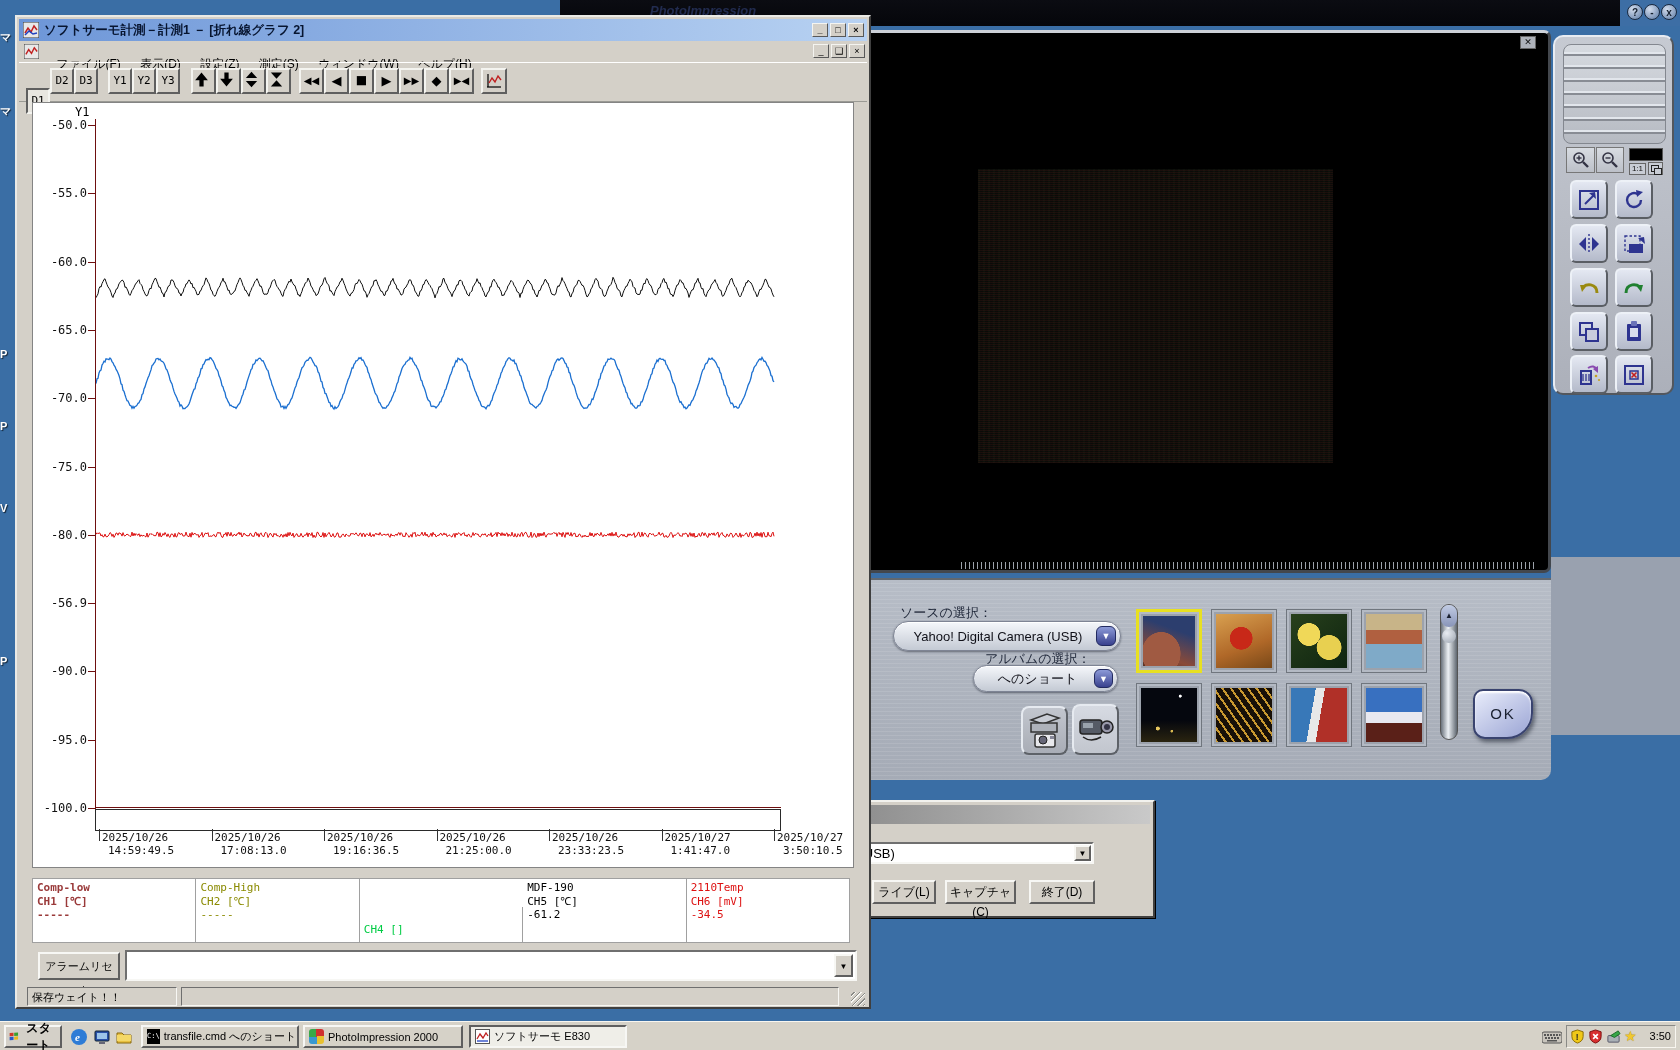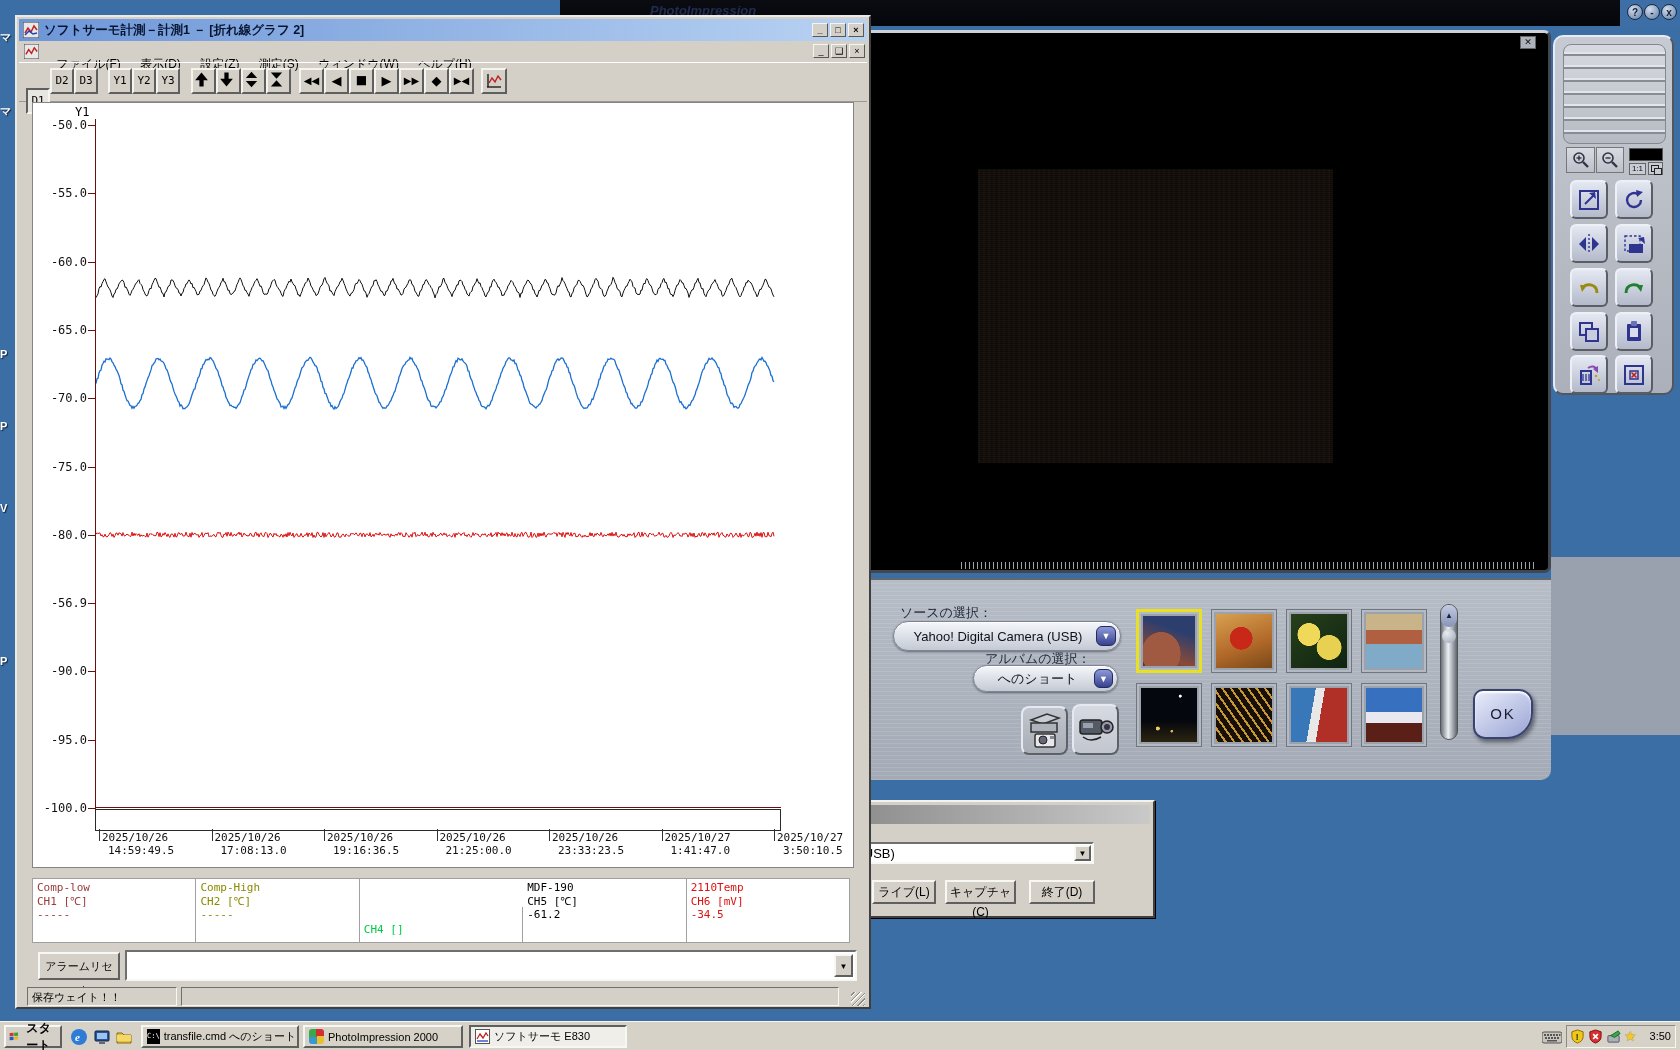--- a/index.html
+++ b/index.html
@@ -468,21 +468,21 @@
           <div class="xdash" style="left: 628.5px; top: 726px;"></div>
           <div class="xdate mono" style="left: 631.5px; top: 728px;">2025/10/27</div>
           <div class="xtime mono" style="left: 637.5px; top: 741px;">1:41:47.0</div>
           <div class="xdash" style="left: 741px; top: 726px;"></div>
           <div class="xdate mono" style="left: 744px; top: 728px;">2025/10/27</div>
           <div class="xtime mono" style="left: 750px; top: 741px;">3:50:10.5</div>
         </div>
     </div>
 
     <div id="legend" class="mono">
-      <div class="legcell" style="color: rgb(154, 58, 58);">
+      <div class="legcell" style="color: rgb(154, 58, 58); font-weight: bold;">
         <div>Comp-low</div>
           <div>CH1 [℃]</div>
           <div>-----</div>
       </div>
       <div class="legcell" style="color: rgb(138, 138, 0);">
         <div>Comp-High</div>
           <div>CH2 [℃]</div>
           <div>-----</div>
       </div>
       <div class="legcell" style="color: rgb(0, 204, 68); margin-top: 28px;">

